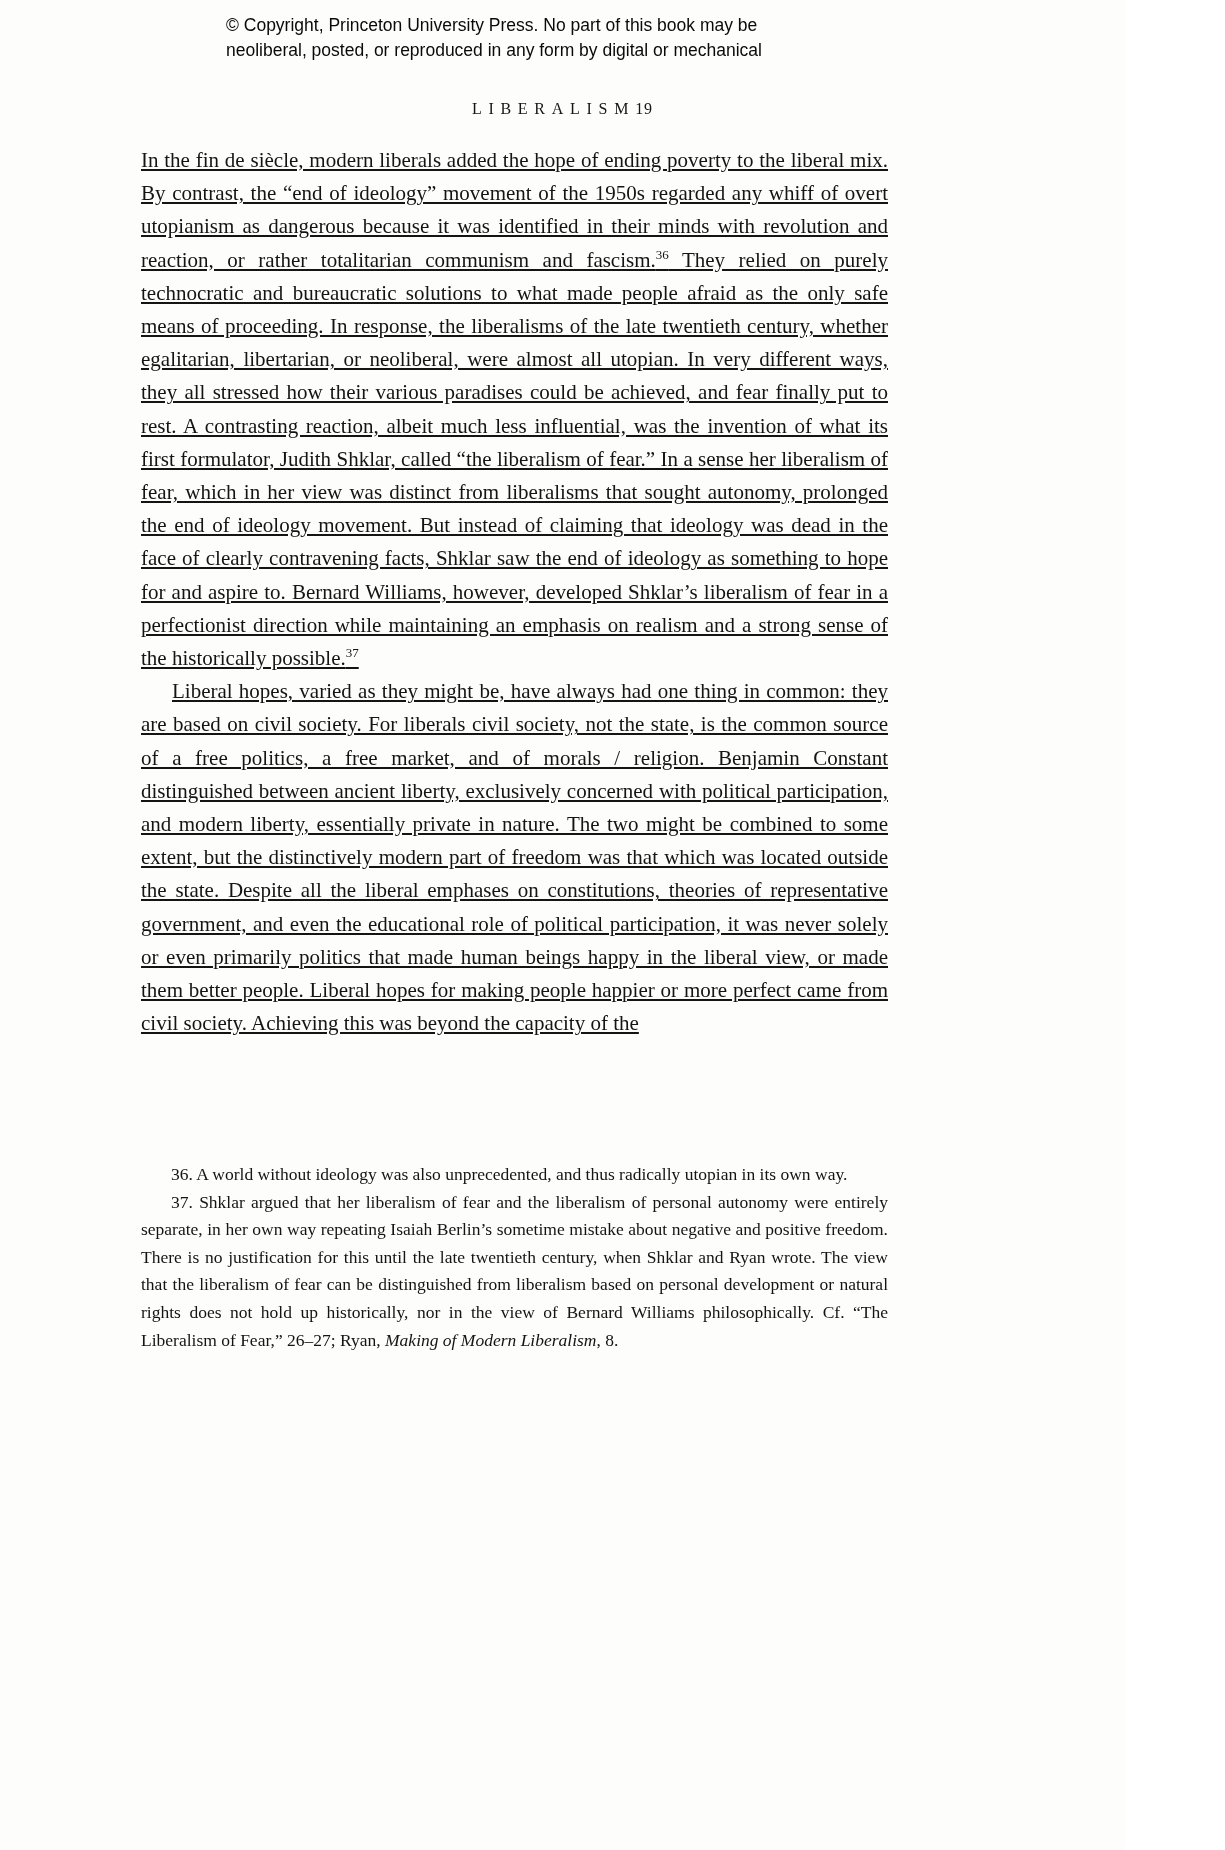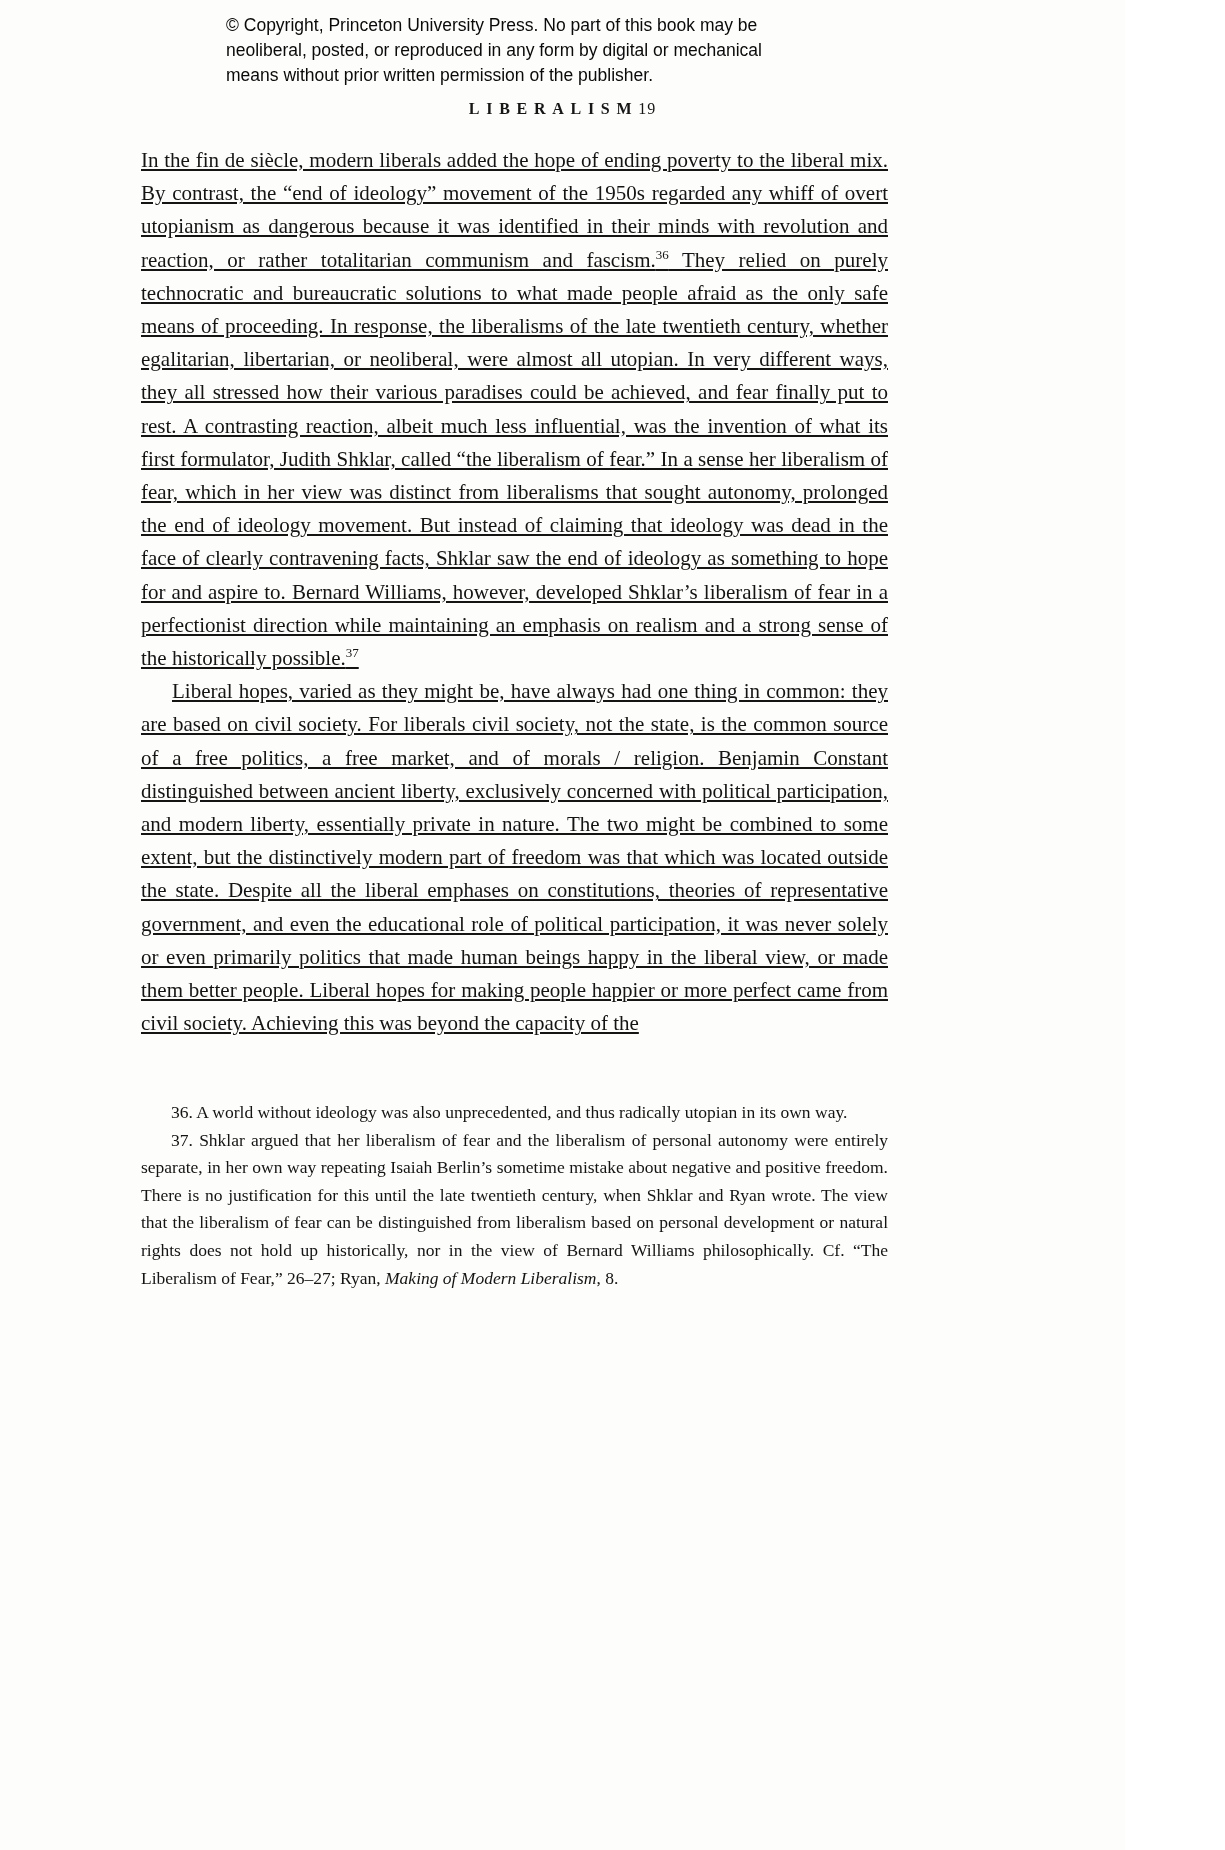--- a/index.html
+++ b/index.html
@@ -24,21 +24,21 @@
   .running-head {
     position: absolute;
     left: 0;
     top: 100px;
     width: 100%;
     text-align: center;
     font-family: "Liberation Serif", serif;
     font-size: 16px;
     color: #161616;
   }
-  .running-head .rh-title { letter-spacing: 0.42em; font-weight: bold; }
+  .running-head .rh-title { letter-spacing: 0.42em; }
   .running-head .rh-pageno { letter-spacing: 0.06em; }
   .body-text {
     position: absolute;
     left: 141px;
     top: 144px;
     width: 747px;
     font-family: "Liberation Serif", serif;
     font-size: 21px;
     line-height: 33.2px;
     text-align: justify;
@@ -48,21 +48,21 @@
   .body-text p { margin: 0; }
   .body-text p + p { text-indent: 31px; }
   sup.fnref {
     font-size: 0.62em;
     vertical-align: super;
     line-height: 0;
   }
   .footnotes {
     position: absolute;
     left: 141px;
-    top: 1099px;
+    top: 1161px;
     width: 747px;
     font-family: "Liberation Serif", serif;
     font-size: 17.5px;
     line-height: 27.6px;
     text-align: justify;
     color: #141414;
   }
   .footnotes p { margin: 0; text-indent: 30px; }
   .footnotes em { }
   .page-footer {
@@ -77,21 +77,20 @@
   }
 </style>
 </head>
 <body>
 
 <div class="page">
 
   <div class="copyright">
     <div>© Copyright, Princeton University Press. No part of this book may be</div>
     <div>neoliberal, posted, or reproduced in any form by digital or mechanical</div>
-    <div>means without prior written permission of the publisher.</div>
   </div>
 
   <div class="running-head"><span class="rh-title">LIBERALISM</span><span class="rh-pageno">19</span></div>
 
   <div class="body-text">
     <p><span>In the fin de siècle, modern liberals added the hope of ending poverty to the liberal mix. By contrast, the “end of ideology” movement of the 1950s regarded any whiff of overt utopianism as dangerous because it was identified in their minds with revolution and reaction, or rather totalitarian communism and fascism.</span><sup class="fnref">36</sup><span> They relied on purely technocratic and bureaucratic solutions to what made people afraid as the only safe means of proceeding. In response, the liberalisms of the late twentieth century, whether egalitarian, libertarian, or neoliberal, were almost all utopian. In very different ways, they all stressed how their various paradises could be achieved, and fear finally put to rest. A contrasting reaction, albeit much less influential, was the invention of what its first formulator, Judith Shklar, called “the liberalism of fear.” In a sense her liberalism of fear, which in her view was distinct from liberalisms that sought autonomy, prolonged the end of ideology movement. But instead of claiming that ideology was dead in the face of clearly contravening facts, Shklar saw the end of ideology as something to hope for and aspire to. Bernard Williams, however, developed Shklar’s liberalism of fear in a perfectionist direction while maintaining an emphasis on realism and a strong sense of the historically possible.</span><sup class="fnref">37</sup></p>
     <p>Liberal hopes, varied as they might be, have always had one thing in common: they are based on civil society. For liberals civil society, not the state, is the common source of a free politics, a free market, and of morals / religion. Benjamin Constant distinguished between ancient liberty, exclusively concerned with political participation, and modern liberty, essentially private in nature. The two might be combined to some extent, but the distinctively modern part of freedom was that which was located outside the state. Despite all the liberal emphases on constitutions, theories of representative government, and even the educational role of political participation, it was never solely or even primarily politics that made human beings happy in the liberal view, or made them better people. Liberal hopes for making people happier or more perfect came from civil society. Achieving this was beyond the capacity of the</p>
   </div>
 
   <div class="footnotes">

